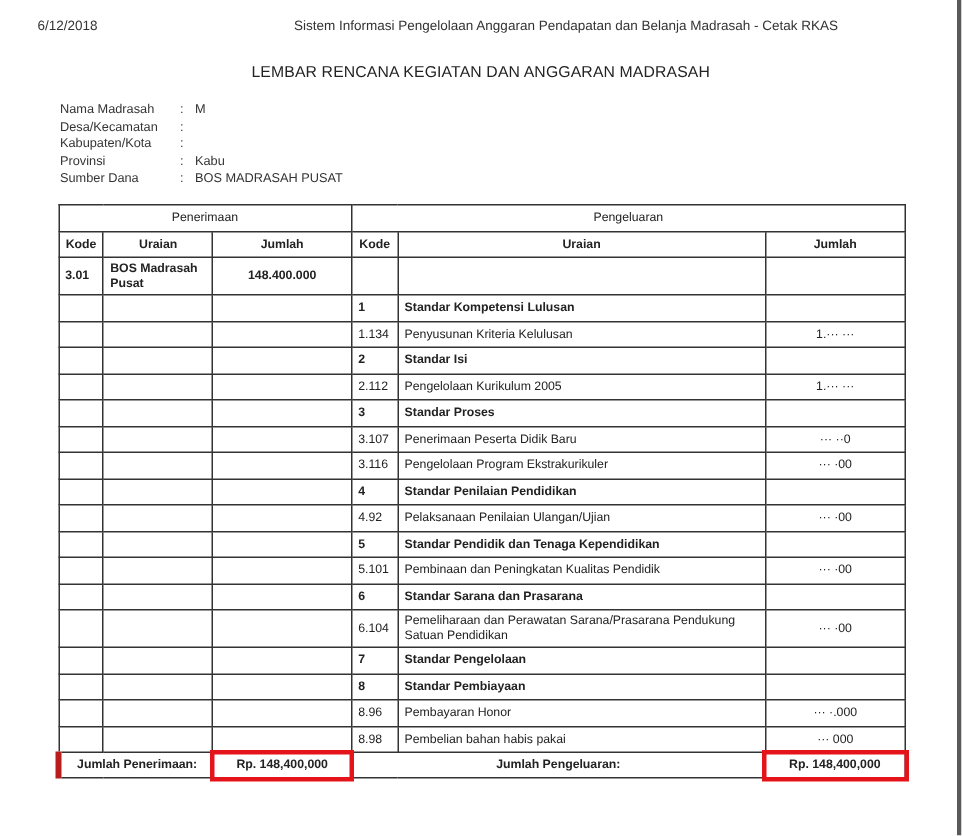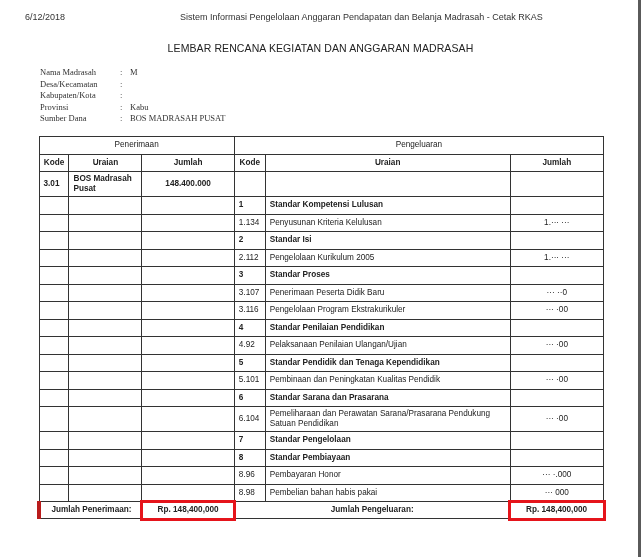--- a/index.html
+++ b/index.html
@@ -7,27 +7,27 @@
     width: 641px; height: 557px; overflow: hidden; position: relative;
     background: #ffffff;
     font-family: "Liberation Sans", "DejaVu Sans", sans-serif;
     color: #222;
   }
   .scrollbar {
     position: absolute; top: 0; right: 0; width: 3px; height: 557px;
     background: #5a5a5a;
   }
   .print-date { position: absolute; left: 25px; top: 12px; font-size: 9px; color: #333; }
-  .print-title { position: absolute; left: 180px; top: 12px; font-size: 9px; color: #333; white-space: nowrap; }
+  .print-title { position: absolute; left: 196px; top: 12px; font-size: 9px; color: #333; white-space: nowrap; }
   .doc-title {
     position: absolute; left: 0; width: 641px; top: 42px; text-align: center;
     font-size: 10.5px; color: #222; letter-spacing: 0.1px;
   }
   .info { position: absolute; left: 40px; top: 67px; font-size: 8.5px; color: #333; }
-  .info-row { height: 11.5px; line-height: 11.5px; display: flex; white-space: nowrap; font-family: Liberation Serif, serif; }
+  .info-row { height: 11.5px; line-height: 11.5px; display: flex; white-space: nowrap; }
   .info-label { width: 80px; }
   .info-sep { width: 10px; }
   .info-val { }
 
   table.rkas {
     position: absolute; left: 37px; top: 136px;
     border-collapse: collapse; width: 567px;
     font-size: 8.2px; color: #222;
   }
   table.rkas td, table.rkas th {

